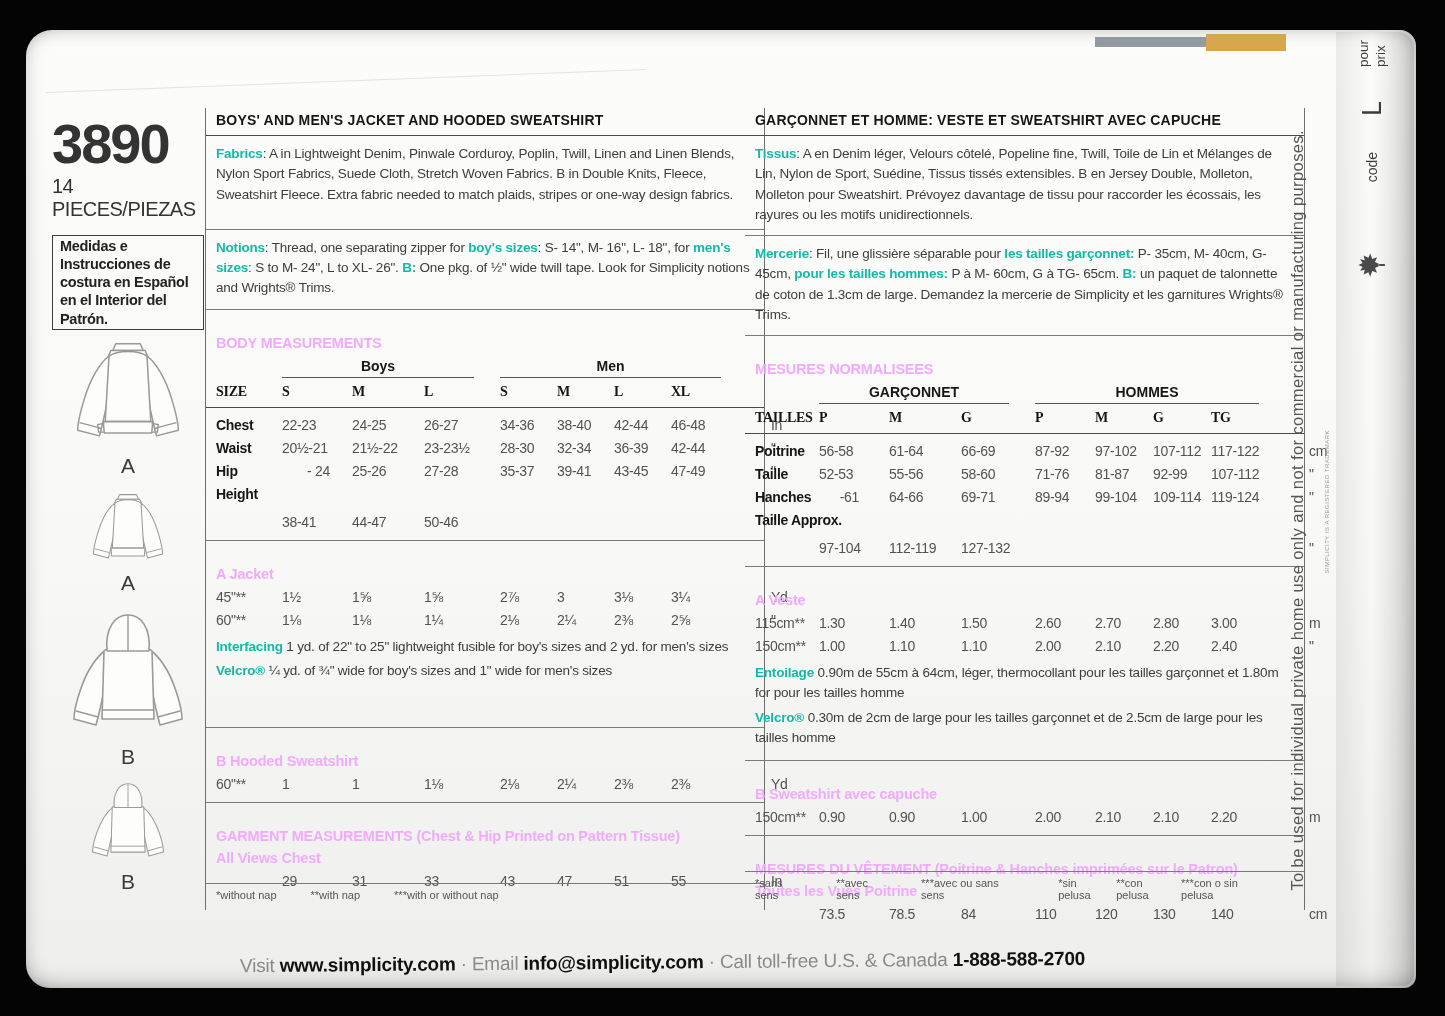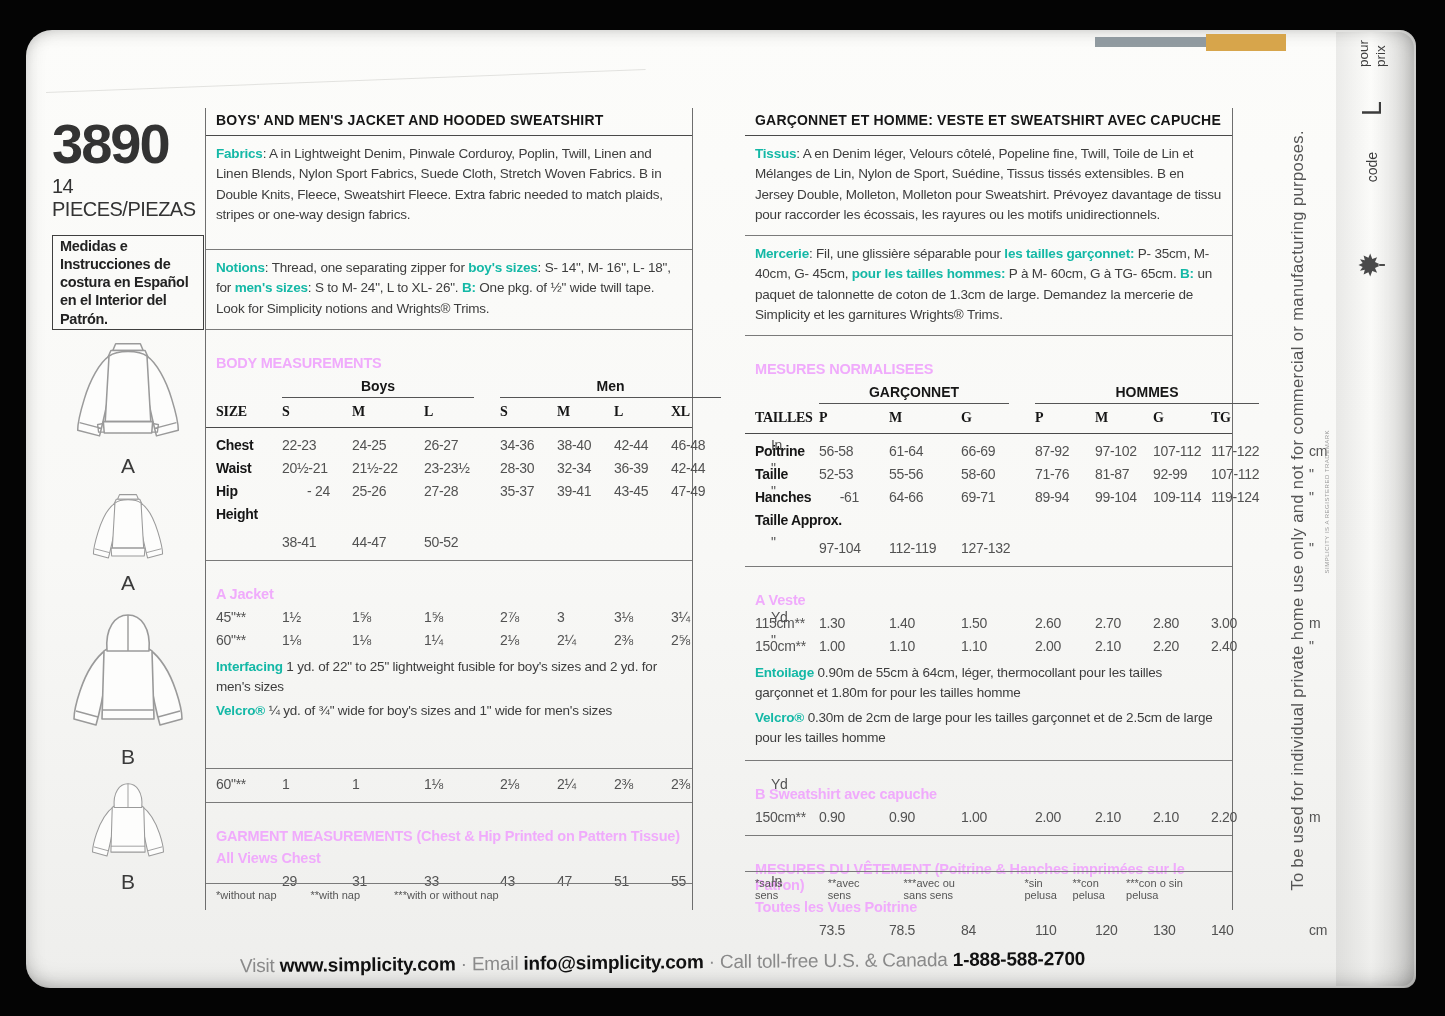--- a/index.html
+++ b/index.html
@@ -31,21 +31,21 @@
   #left-col{position:absolute;left:52px;top:116px;width:152px;color:#2e2e2e;}
   .pat-number{font-size:56px;font-weight:bold;letter-spacing:-2px;line-height:1;color:#333;}
   .pat-pieces{font-size:20px;letter-spacing:-0.5px;margin-top:3px;color:#333;}
   .es-box{margin-top:14px;border:1.5px solid #3f3f3f;padding:1px 7px;font-weight:bold;
           font-size:14.5px;line-height:1.25;color:#222;letter-spacing:-0.3px;}
   .figures{margin-top:10px;display:flex;flex-direction:column;align-items:center;}
   .fig{display:flex;flex-direction:column;align-items:center;}
   .fig-label{font-size:21px;color:#3a3a3a;margin-top:2px;}
 
   
-  .col{position:absolute;top:108px;width:488px;height:802px;box-sizing:border-box;}
+  .col{position:absolute;top:108px;width:560px;height:802px;box-sizing:border-box;}
   #col-en{left:205px;border-left:1px solid #6e6e6e;border-right:1px solid #6e6e6e;}
   #col-fr{left:745px;border-right:1px solid #6e6e6e;}
   .sec-title{font-weight:bold;font-size:14px;color:#161616;letter-spacing:.2px;
              padding:4px 10px 7px;border-bottom:1.5px solid #4a4a4a;}
   .para{font-size:13.5px;letter-spacing:-0.2px;color:#3d3d3d;line-height:1.5;margin:8px 10px 0;}
   .para b{color:#14b8a6;}
   .rule{border-top:1px solid #7a7a7a;margin-top:10px;}
   .h-bold{font-weight:bold;font-size:14.5px;color:#f0abfc;margin:25px 10px 0;letter-spacing:-0.2px;}
   .trow{display:grid;padding:0 10px;align-items:baseline;margin-top:7px;}
   .cols-en{grid-template-columns:66px 70px 72px 76px 57px 57px 57px 56px 24px;}
@@ -219,21 +219,21 @@
       <span>47-49</span>
     <span class="unit">"</span>
   </div>
   <div class="trow cols-en">
     <span class="lbl">Height</span>
   </div>
   <div class="trow cols-en" style="margin-top:12px">
     <span></span>
     <span>38-41</span>
       <span>44-47</span>
-      <span>50-52</span>
+      <span>50-46</span>
       <span></span>
       <span></span>
       <span></span>
       <span></span>
     <span class="unit">"</span>
   </div>
 
   <div class="rule"></div>
   <div class="h-bold">A Jacket</div>
 
@@ -257,20 +257,21 @@
       <span>2¼</span>
       <span>2⅜</span>
       <span>2⅝</span>
     <span class="unit">"</span>
   </div>
 
   <p class="para" style="margin-top:9px"><b>Interfacing</b><span> 1 yd. of 22" to 25" lightweight fusible for boy's sizes and 2 yd. for men's sizes</span></p>
   <p class="para" style="margin-top:4px"><b>Velcro®</b><span> ¼ yd. of ¾" wide for boy's sizes and 1" wide for men's sizes</span></p>
 
   <div class="rule" style="margin-top:46px"></div>
+  <div class="h-bold">B Hooded Sweatshirt</div>
 
   <div class="trow cols-en">
     <span>60"**</span>
     <span>1</span>
       <span>1</span>
       <span>1⅛</span>
       <span>2⅛</span>
       <span>2¼</span>
       <span>2⅜</span>
       <span>2⅜</span>

